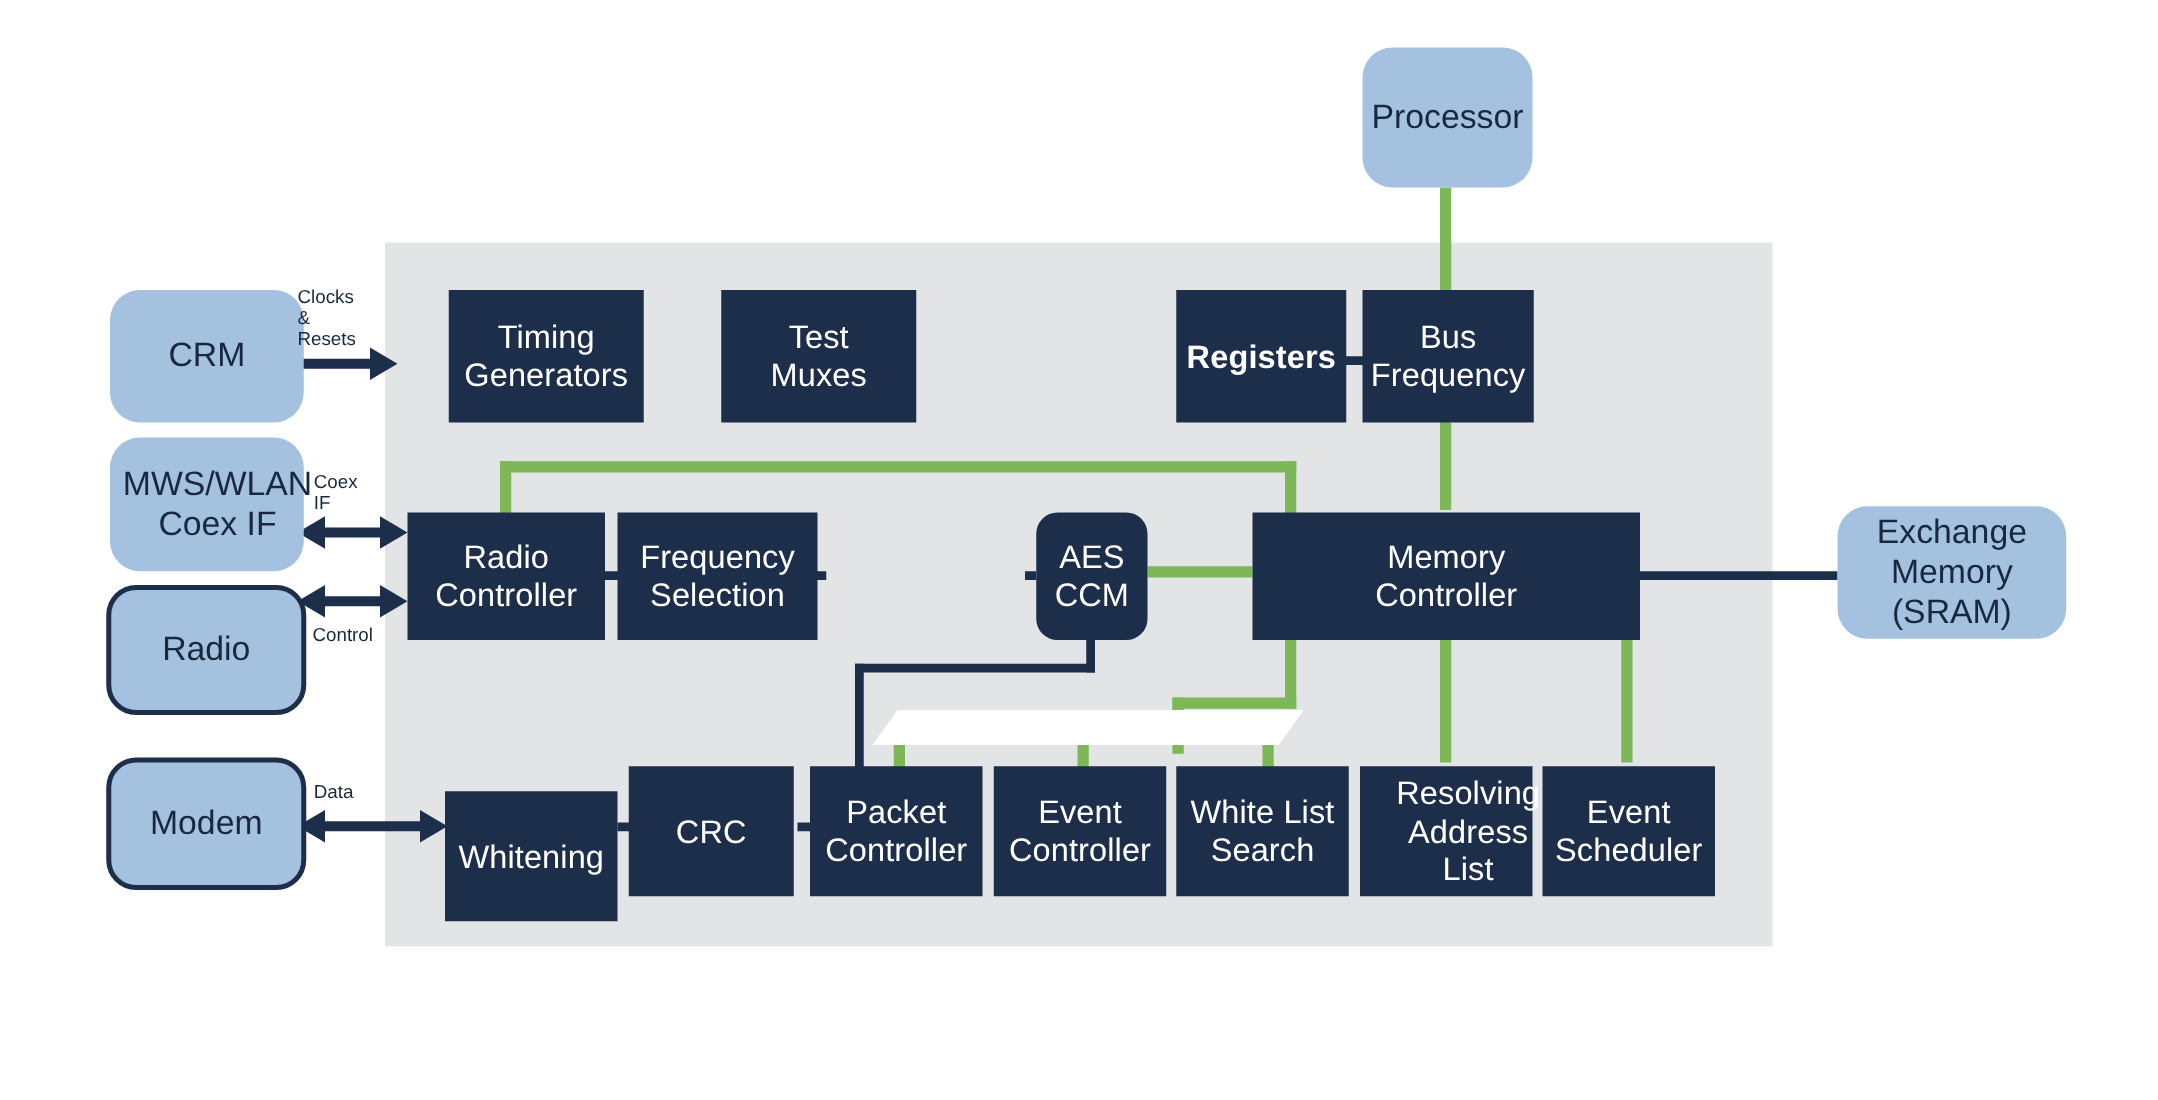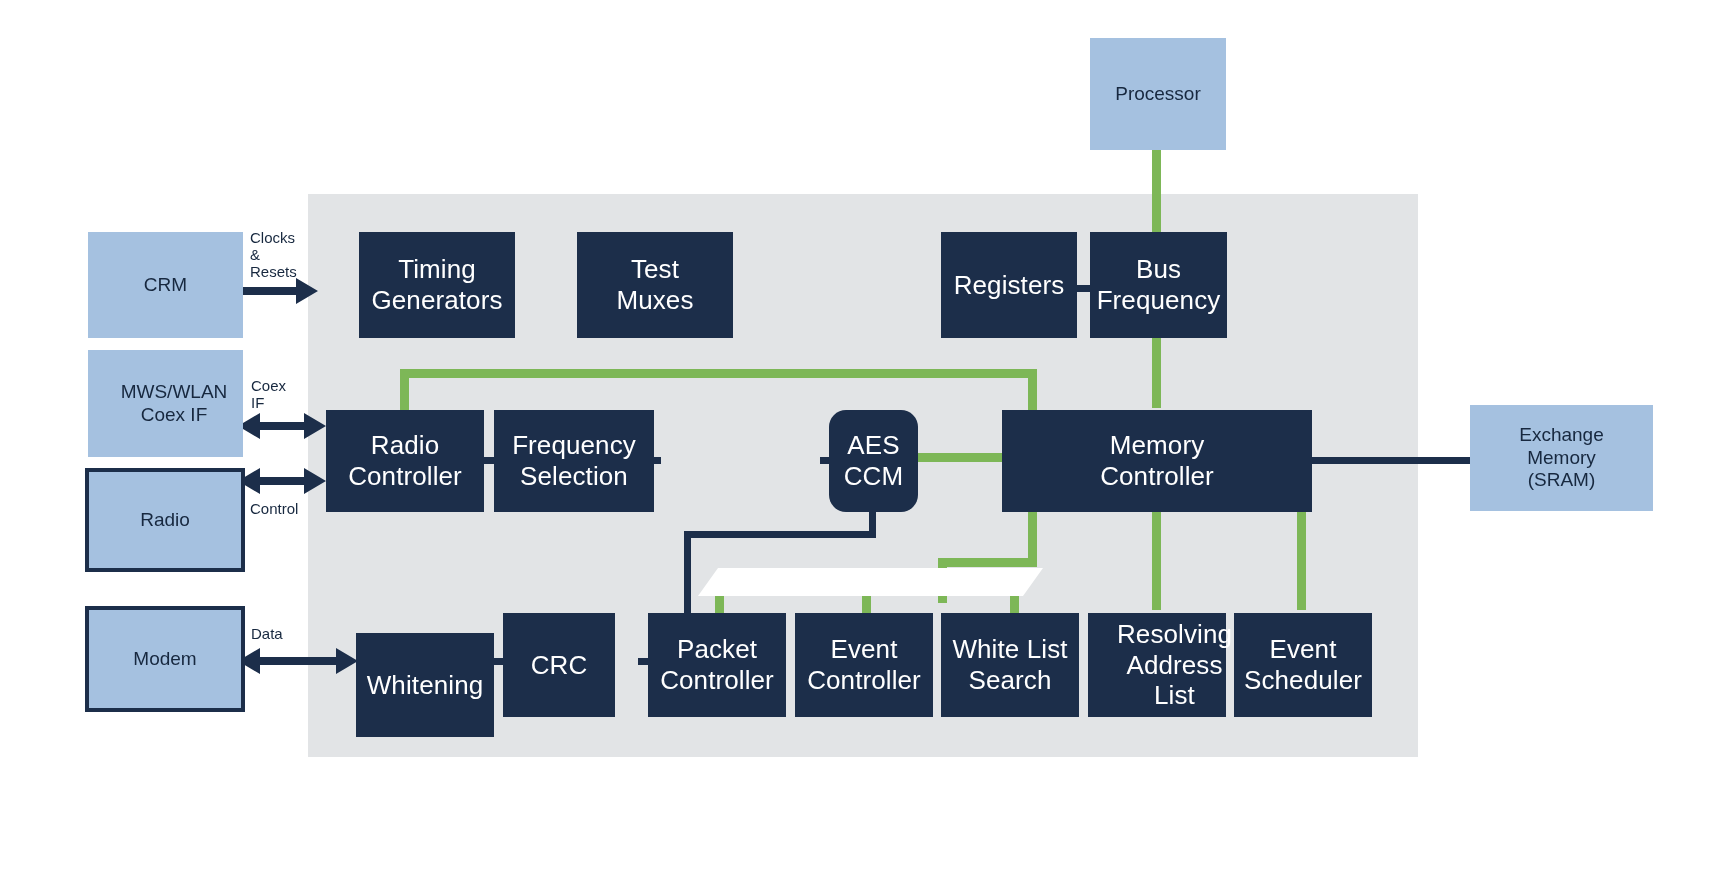--- a/index.html
+++ b/index.html
@@ -32,21 +32,22 @@
   }
   .node.dark {
     background: #1c2e4a;
     color: #ffffff;
     font-size: 26px;
     letter-spacing: 0.1px;
   }
   .node.light {
     background: #a5c1e0;
     color: #17283f;
-    font-size: 19px;
+    font-size: 27px;
+    border-radius: 24px;
   }
   .node.light.outlined {
     border: 4px solid #1c2e4a;
   }
   .panel {
     position: absolute;
     background: #e2e4e6;
   }
   
   .wire {
@@ -171,21 +172,21 @@
   <div class="node dark" style="left:359px; top:232px; width:156px; height:106px;">
     <span>Timing
 Generators</span>
   </div>
 
   <div class="node dark" style="left:577px; top:232px; width:156px; height:106px;">
     <span>Test
 Muxes</span>
   </div>
 
-  <div class="node dark" style="left:941px; top:232px; width:136px; height:106px;">
+  <div class="node dark" style="left:941px; top:232px; width:136px; height:106px;font-weight:bold;">
     <span>Registers</span>
   </div>
 
   <div class="node dark" style="left:1090px; top:232px; width:137px; height:106px;">
     <span>Bus
 Frequency</span>
   </div>
 
   <div class="node dark" style="left:326px; top:410px; width:158px; height:102px;">
     <span>Radio
@@ -205,21 +206,21 @@
 
   <div class="node dark" style="left:1002px; top:410px; width:310px; height:102px;">
     <span>Memory
 Controller</span>
   </div>
 
   <div class="node dark" style="left:356px; top:613px; width:138px; height:104px;margin-top:20px;">
     <span>Whitening</span>
   </div>
 
-  <div class="node dark" style="left:503px; top:613px; width:112px; height:104px;">
+  <div class="node dark" style="left:503px; top:613px; width:132px; height:104px;">
     <span>CRC</span>
   </div>
 
   <div class="node dark" style="left:648px; top:613px; width:138px; height:104px;">
     <span>Packet
 Controller</span>
   </div>
 
   <div class="node dark" style="left:795px; top:613px; width:138px; height:104px;">
     <span>Event
@@ -235,21 +236,21 @@
     <span>Resolving
 Address
 List</span>
   </div>
 
   <div class="node dark" style="left:1234px; top:613px; width:138px; height:104px;">
     <span>Event
 Scheduler</span>
   </div>
 
-  <div class="edge-label" style="left:250px; top:230px;"><span>Clocks
+  <div class="edge-label" style="left:238px; top:230px;"><span>Clocks
 &amp;
 Resets</span></div>
 
   <div class="edge-label" style="left:251px; top:378px;"><span>Coex
 IF</span></div>
 
   <div class="edge-label" style="left:250px; top:501px;"><span>Control</span></div>
 
   <div class="edge-label" style="left:251px; top:626px;"><span>Data</span></div>
 

